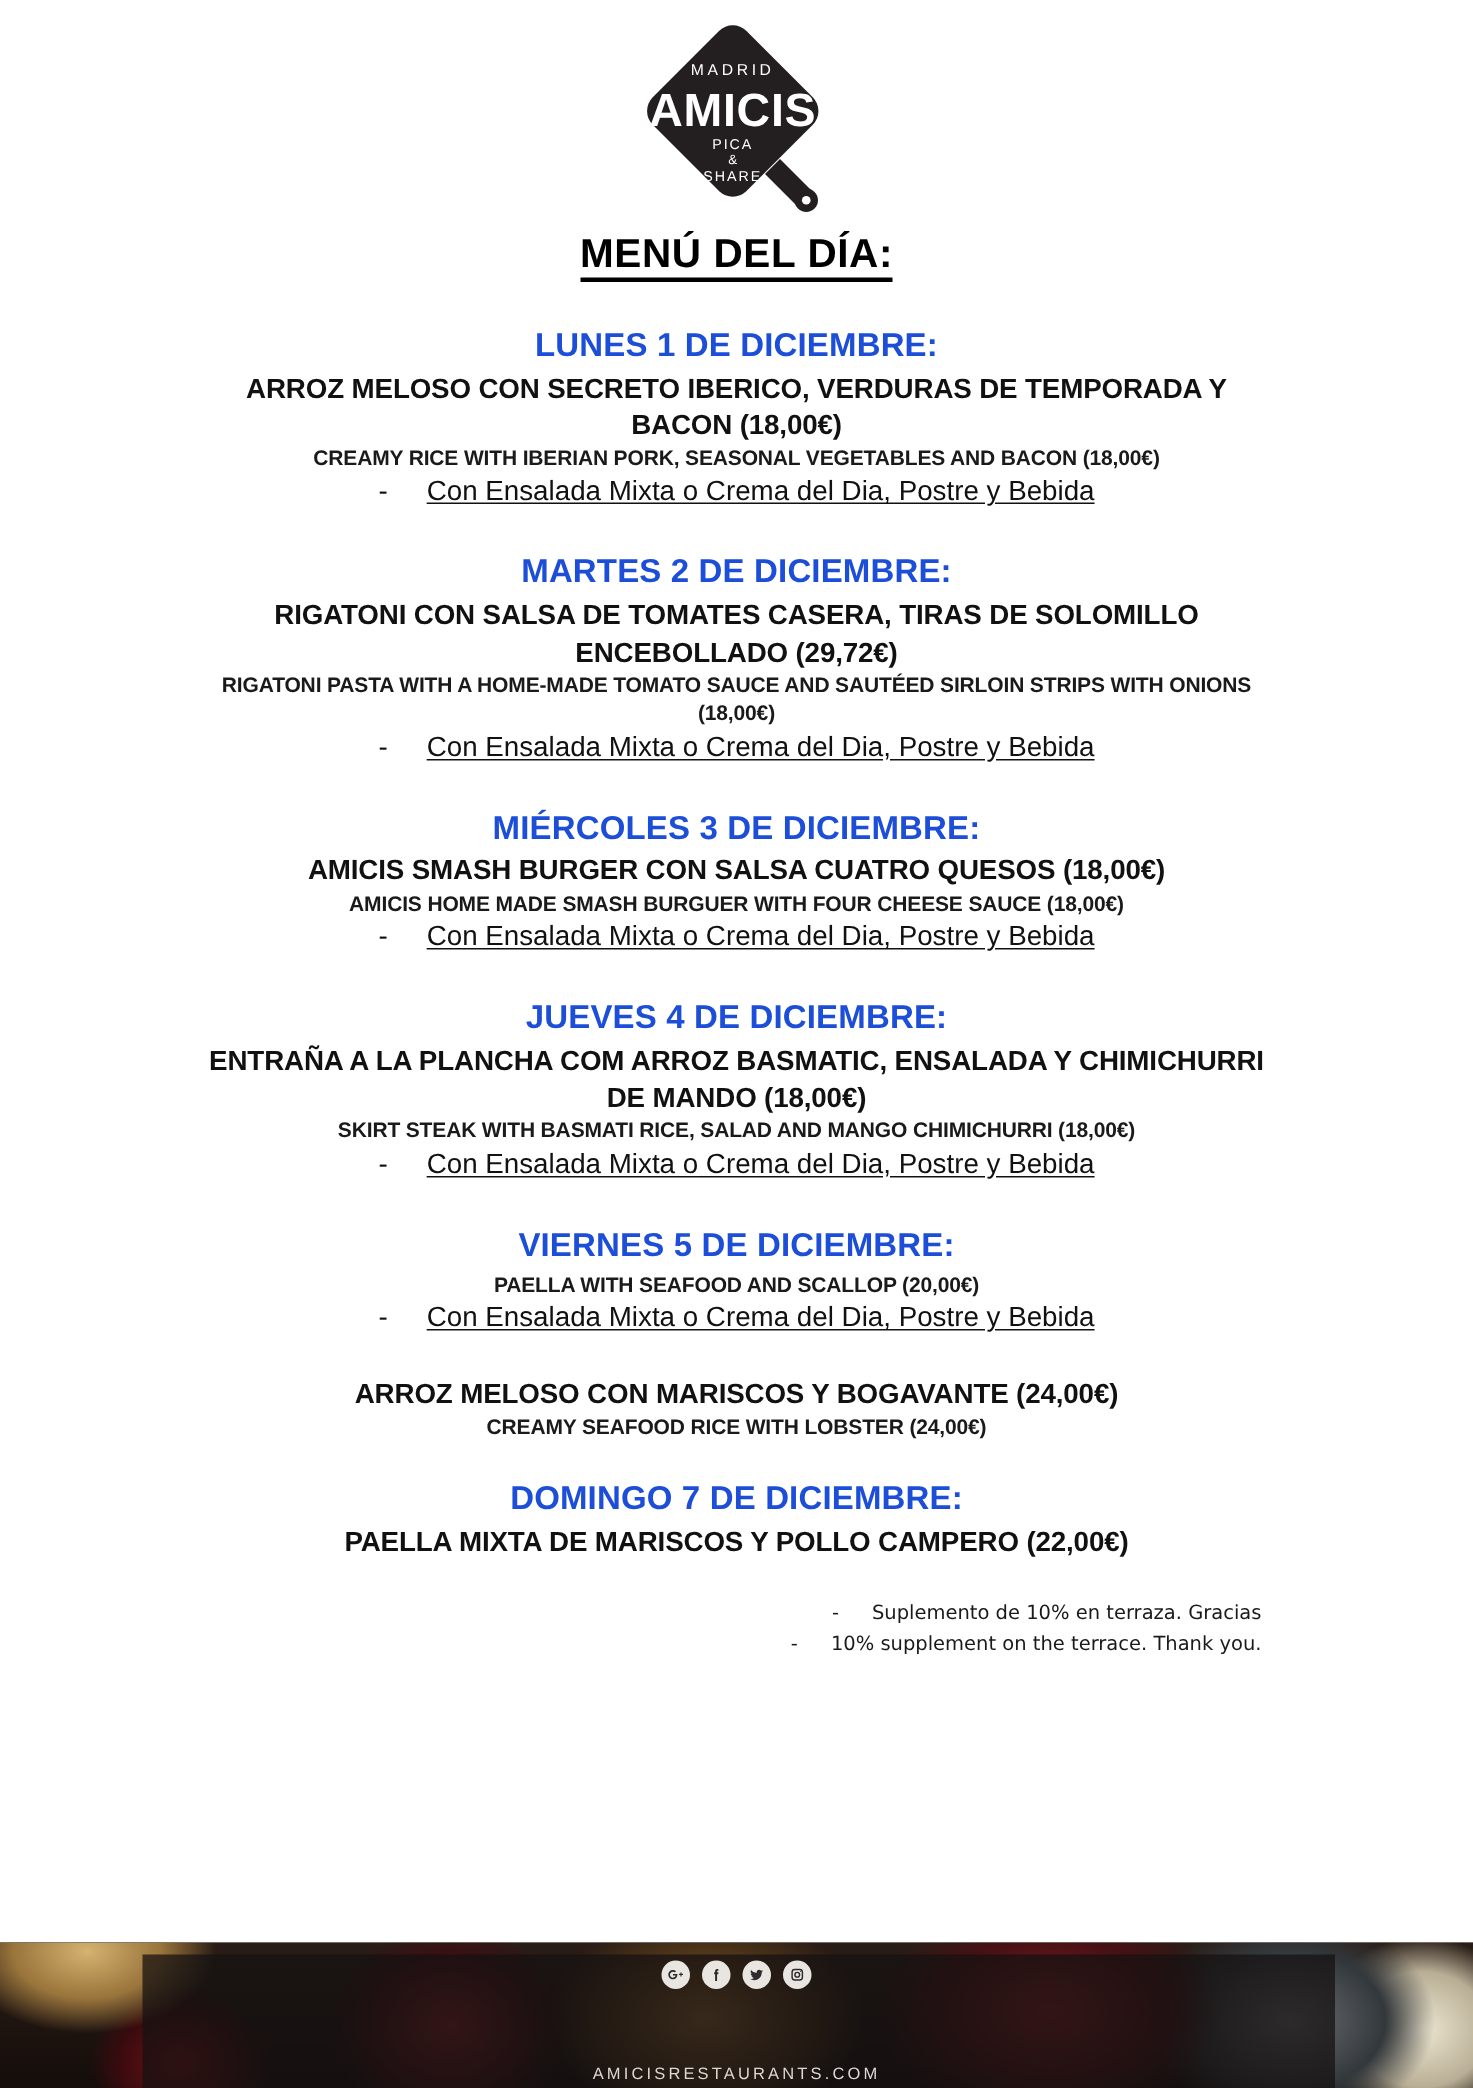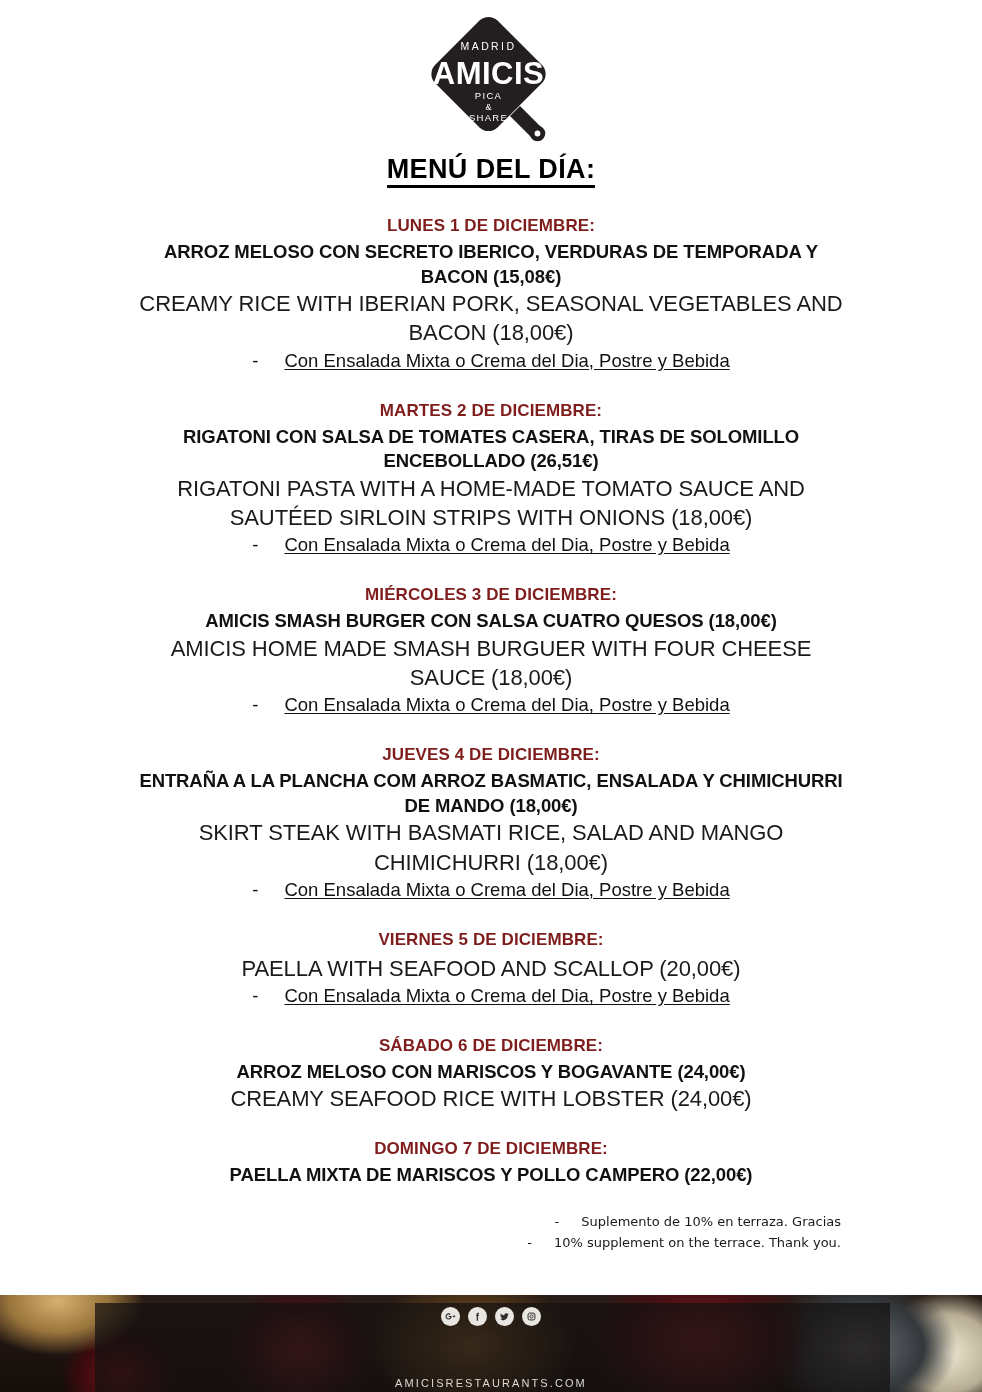--- a/index.html
+++ b/index.html
@@ -50,39 +50,39 @@
     width: 716px;
     margin: 0 auto;
     padding-top: 30px;
     box-sizing: border-box;
   }
 
   .day-block { text-align: center; margin-bottom: 26px; }
   .day-block.tight { margin-bottom: 24px; }
 
   .day-heading {
-    color: #7f1d1d;
+    color: #1d4ed8;
     font-weight: bold;
-    font-size: 17px;
+    font-size: 22px;
     letter-spacing: 0.1px;
     line-height: 1.35;
     margin-bottom: 2px;
     text-align: center;
   }
 
   .dish-es {
     font-weight: bold;
     font-size: 18.5px;
     line-height: 1.33;
     color: #111;
     letter-spacing: -0.1px;
   }
   .dish-en {
-    font-weight: normal;
-    font-size: 22px;
+    font-weight: bold;
+    font-size: 14px;
     line-height: 1.33;
     color: #1a1a1a;
     letter-spacing: -0.1px;
   }
 
   .side-line {
     font-size: 18.5px;
     line-height: 1.35;
     color: #111;
     display: flex;
@@ -202,31 +202,31 @@
 </div>
 
 <div class="menu-title">
   <span>MENÚ DEL DÍA:</span>
 </div>
 
 <div class="content">
 
   <div class="day-block">
     <div class="day-heading">LUNES 1 DE DICIEMBRE:</div>
-    <div class="dish-es">ARROZ MELOSO CON SECRETO IBERICO, VERDURAS DE TEMPORADA Y BACON (15,08€)</div>
+    <div class="dish-es">ARROZ MELOSO CON SECRETO IBERICO, VERDURAS DE TEMPORADA Y BACON (18,00€)</div>
     <div class="dish-en">CREAMY RICE WITH IBERIAN PORK, SEASONAL VEGETABLES AND BACON (18,00€)</div>
     <div class="side-line">
       <span class="side-dash">-</span>
       <span class="side-text">Con Ensalada Mixta o Crema del Dia, Postre y Bebida</span>
     </div>
   </div>
 
   <div class="day-block">
     <div class="day-heading">MARTES 2 DE DICIEMBRE:</div>
-    <div class="dish-es">RIGATONI CON SALSA DE TOMATES CASERA, TIRAS DE SOLOMILLO ENCEBOLLADO (26,51€)</div>
+    <div class="dish-es">RIGATONI CON SALSA DE TOMATES CASERA, TIRAS DE SOLOMILLO ENCEBOLLADO (29,72€)</div>
     <div class="dish-en">RIGATONI PASTA WITH A HOME-MADE TOMATO SAUCE AND SAUTÉED SIRLOIN STRIPS WITH ONIONS (18,00€)</div>
     <div class="side-line">
       <span class="side-dash">-</span>
       <span class="side-text">Con Ensalada Mixta o Crema del Dia, Postre y Bebida</span>
     </div>
   </div>
 
   <div class="day-block">
     <div class="day-heading">MIÉRCOLES 3 DE DICIEMBRE:</div>
     <div class="dish-es">AMICIS SMASH BURGER CON SALSA CUATRO QUESOS (18,00€)</div>
@@ -250,21 +250,20 @@
   <div class="day-block">
     <div class="day-heading">VIERNES 5 DE DICIEMBRE:</div>
     <div class="dish-en">PAELLA WITH SEAFOOD AND SCALLOP (20,00€)</div>
     <div class="side-line">
       <span class="side-dash">-</span>
       <span class="side-text">Con Ensalada Mixta o Crema del Dia, Postre y Bebida</span>
     </div>
   </div>
 
   <div class="day-block tight">
-    <div class="day-heading">SÁBADO 6 DE DICIEMBRE:</div>
     <div class="dish-es">ARROZ MELOSO CON MARISCOS Y BOGAVANTE (24,00€)</div>
     <div class="dish-en">CREAMY SEAFOOD RICE WITH LOBSTER (24,00€)</div>
   </div>
 
   <div class="day-block tight">
     <div class="day-heading">DOMINGO 7 DE DICIEMBRE:</div>
     <div class="dish-es">PAELLA MIXTA DE MARISCOS Y POLLO CAMPERO (22,00€)</div>
   </div>
 
 </div>

